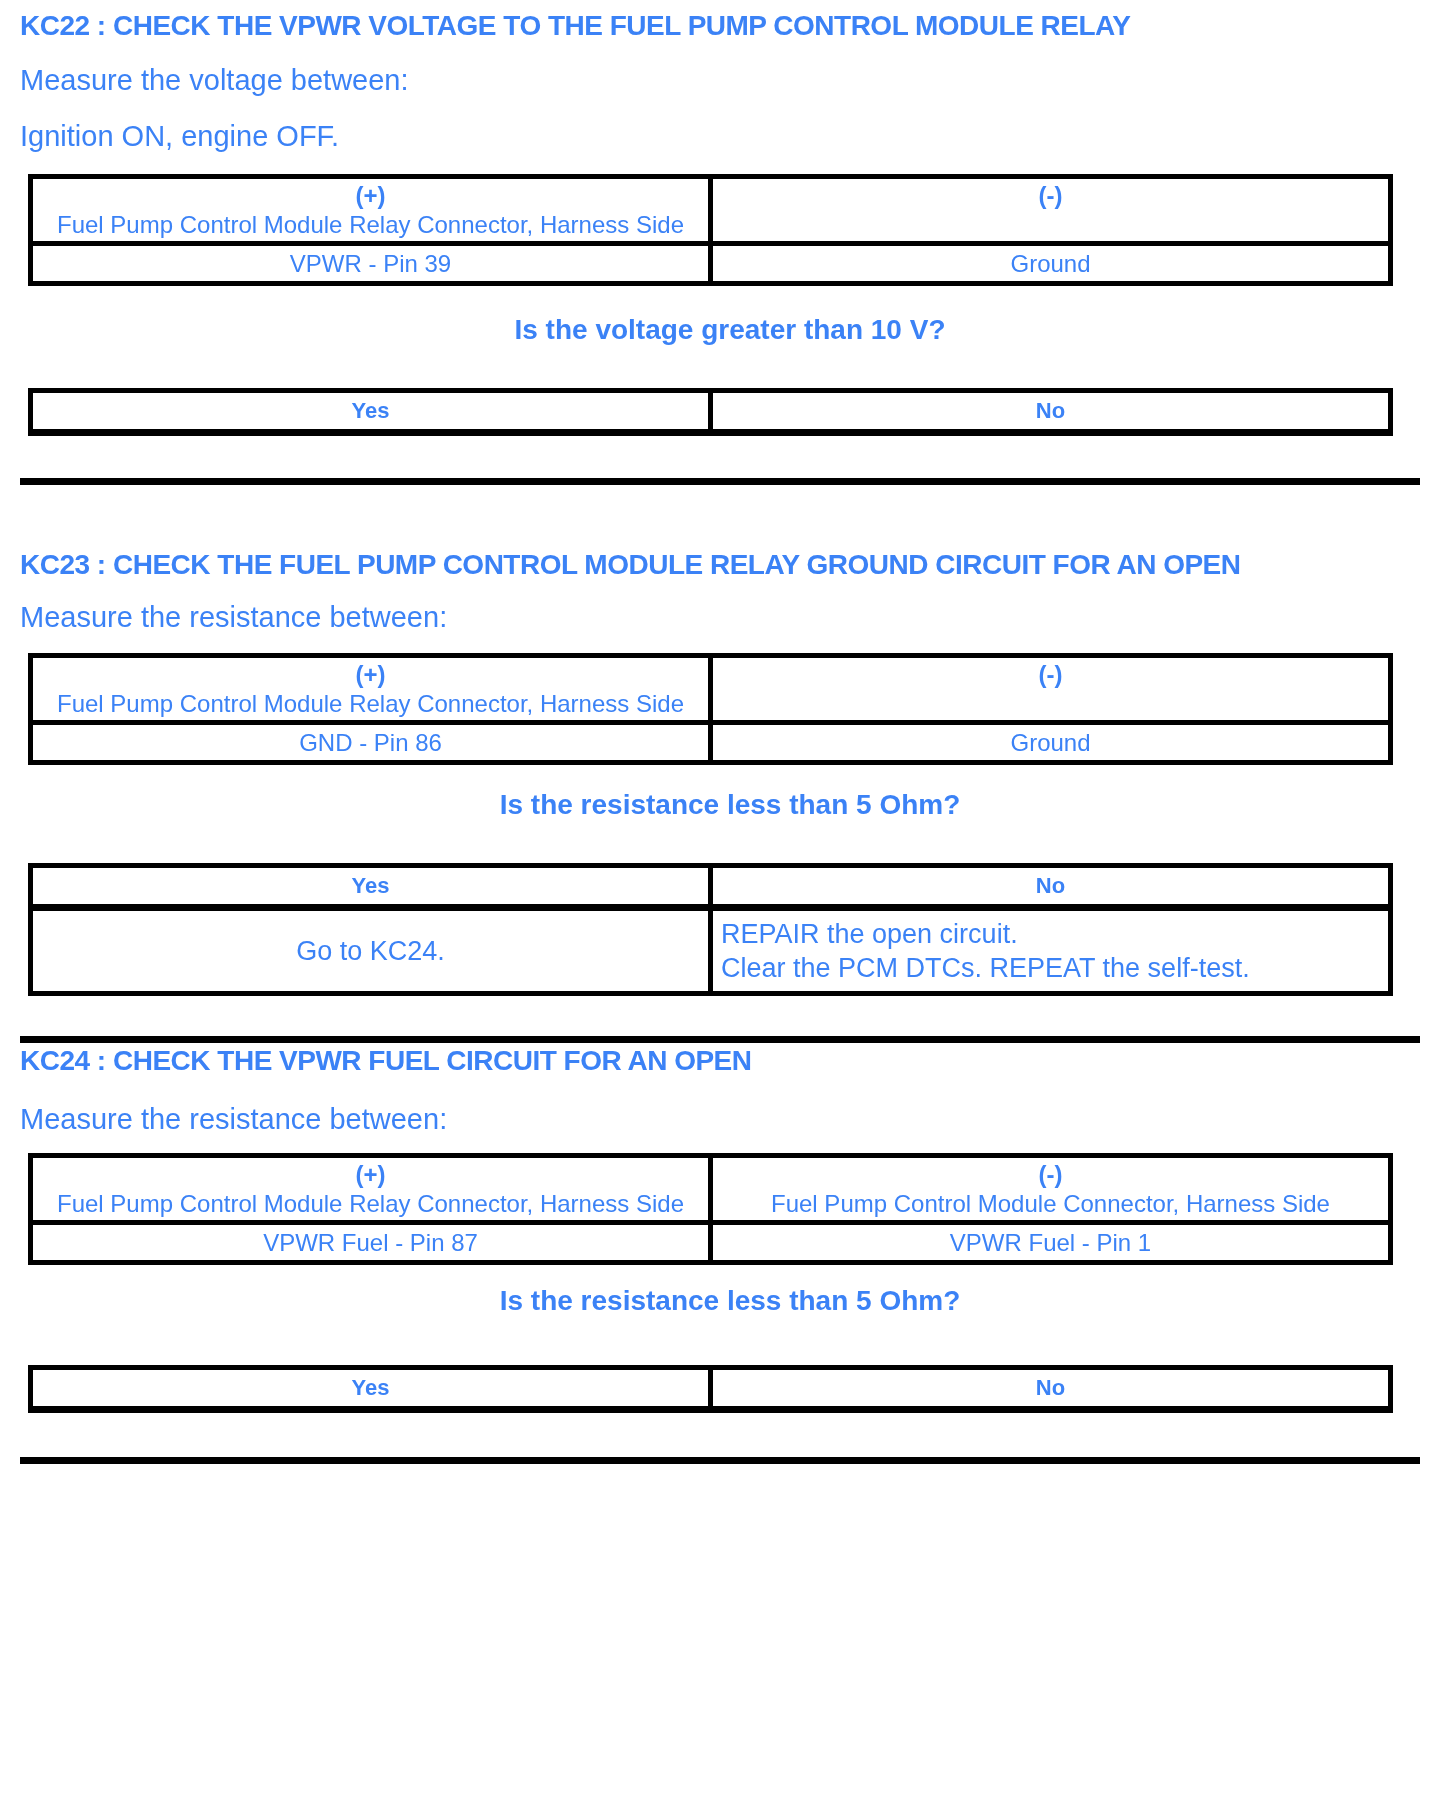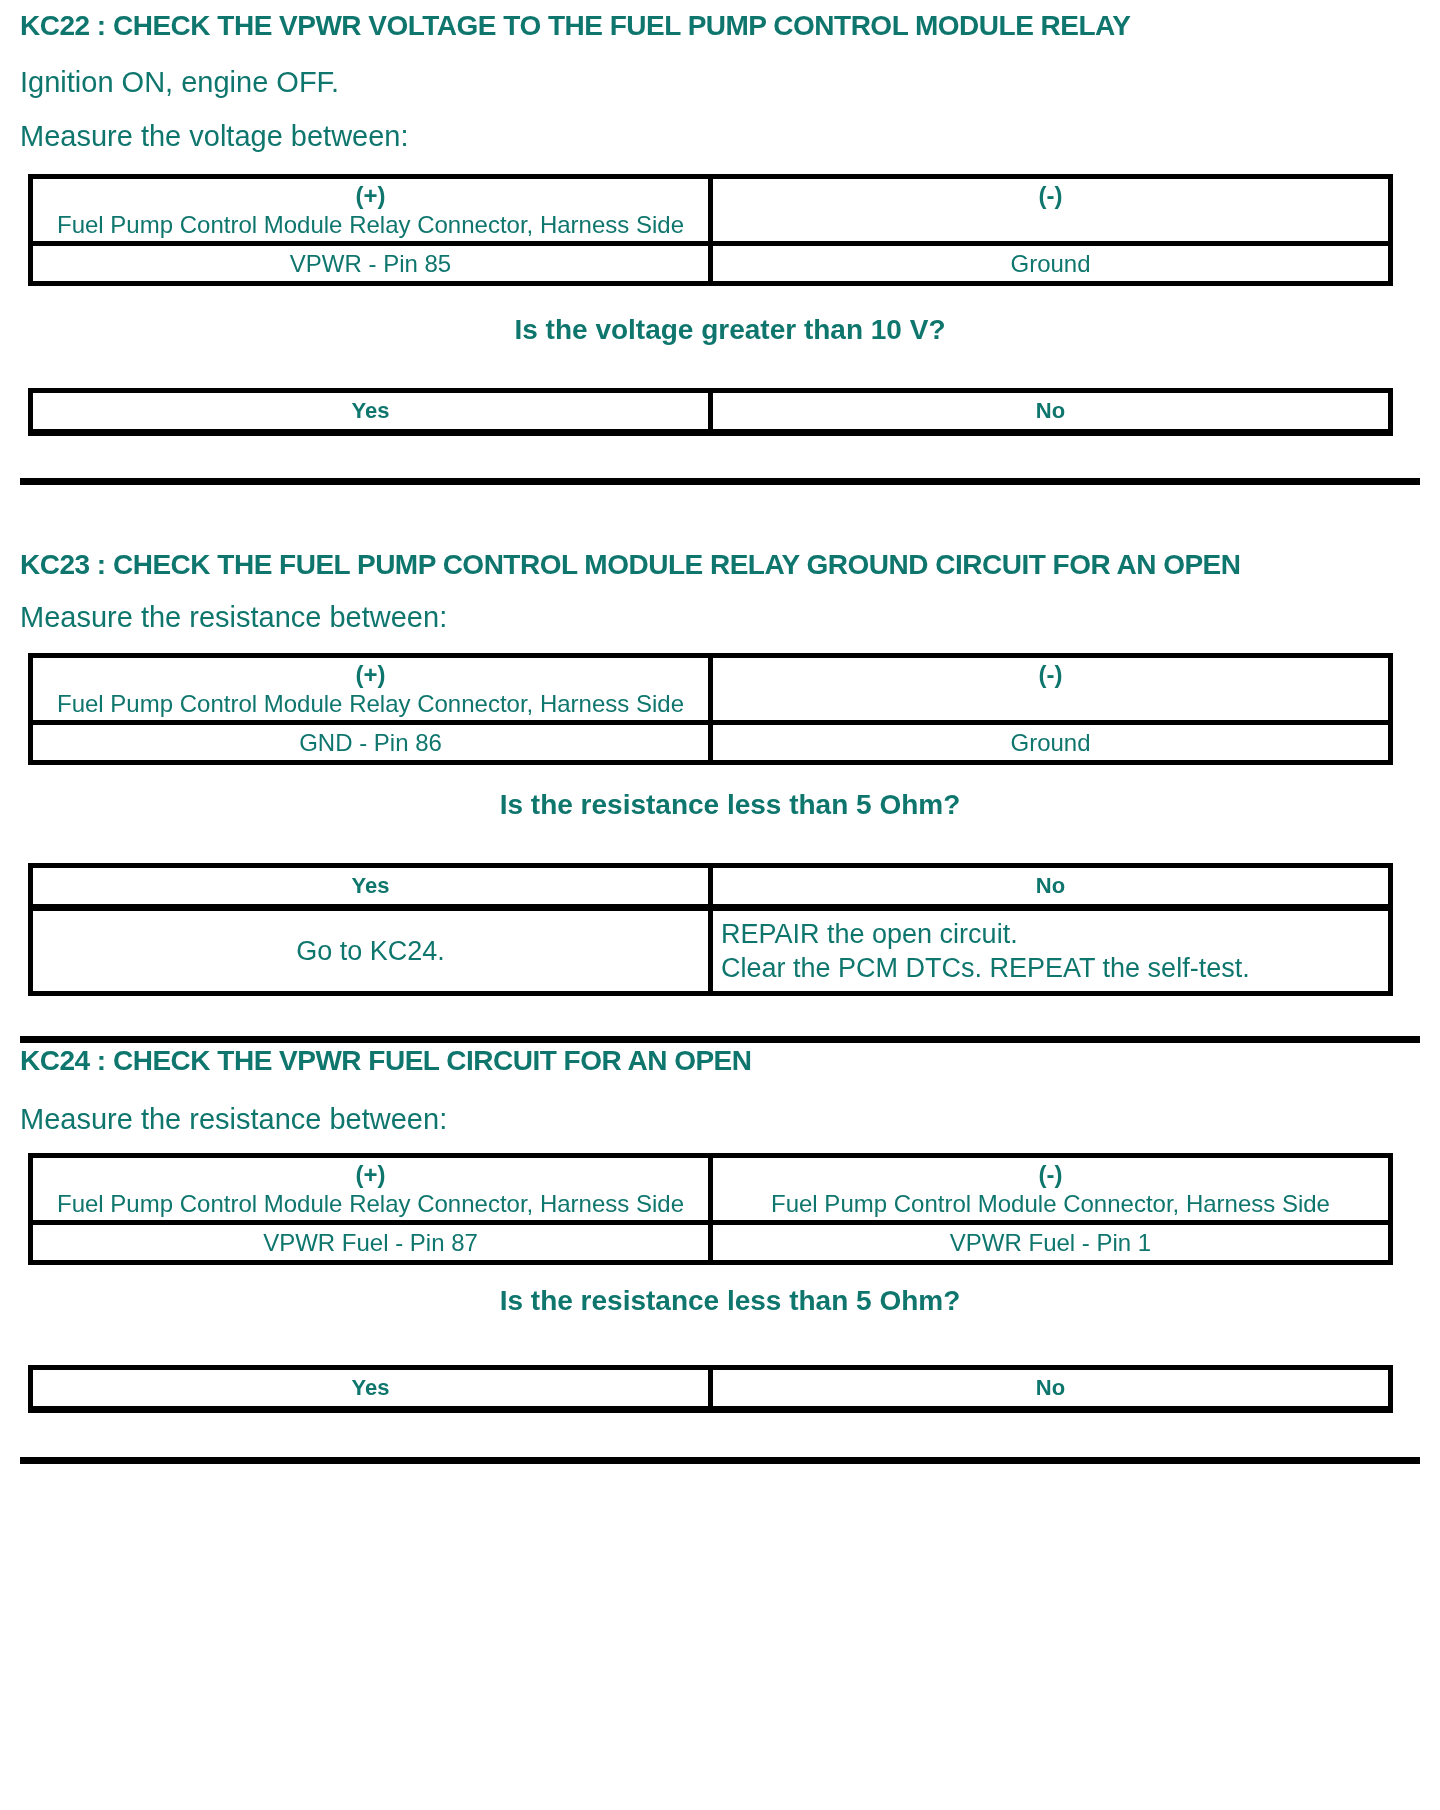--- a/index.html
+++ b/index.html
@@ -4,21 +4,21 @@
 <style>
   html, body {
     margin: 0; padding: 0;
     background: #ffffff;
   }
   .page {
     position: relative;
     width: 1440px;
     height: 1810px;
     background: #ffffff;
-    color: #0f766e;
+    color: #3b82f6;
     font-family: "Liberation Sans", "DejaVu Sans", sans-serif;
     overflow: hidden;
   }
   .section-title {
     margin: 0 0 0 20px;
     font-size: 28px;
     font-weight: bold;
     line-height: 36px;
     letter-spacing: -0.5px;
     white-space: nowrap;
@@ -119,37 +119,37 @@
   .mt-res-3   { margin-top: 46px; }
   .mt-div-3   { margin-top: 44px; }
 </style>
 </head>
 <body>
 
 <div class="page">
 
   <div>
     <h2 class="section-title mt-title-first">KC22 : CHECK THE VPWR VOLTAGE TO THE FUEL PUMP CONTROL MODULE RELAY</h2>
+    <p class="body-text mt-instr-1">Measure the voltage between:</p>
     <p class="body-text mt-cond-1">Ignition ON, engine OFF.</p>
-    <p class="body-text mt-instr-1">Measure the voltage between:</p>
 
     <table class="meas mt-meas-1">
       <tbody>
           <tr>
         <th>
           <div class="sign">(+)</div>
           <div class="conn">Fuel Pump Control Module Relay Connector, Harness Side</div>
         </th>
         <th>
           <div class="sign">(-)</div>
           <div class="conn"></div>
         </th>
       </tr>
       <tr>
-        <td>VPWR - Pin 85</td>
+        <td>VPWR - Pin 39</td>
         <td>Ground</td>
       </tr>
     </tbody>
       </table>
 
     <p class="question-text mt-q-1">Is the voltage greater than 10 V?</p>
 
     <table class="result mt-res-1">
       <tbody>
           <tr>

